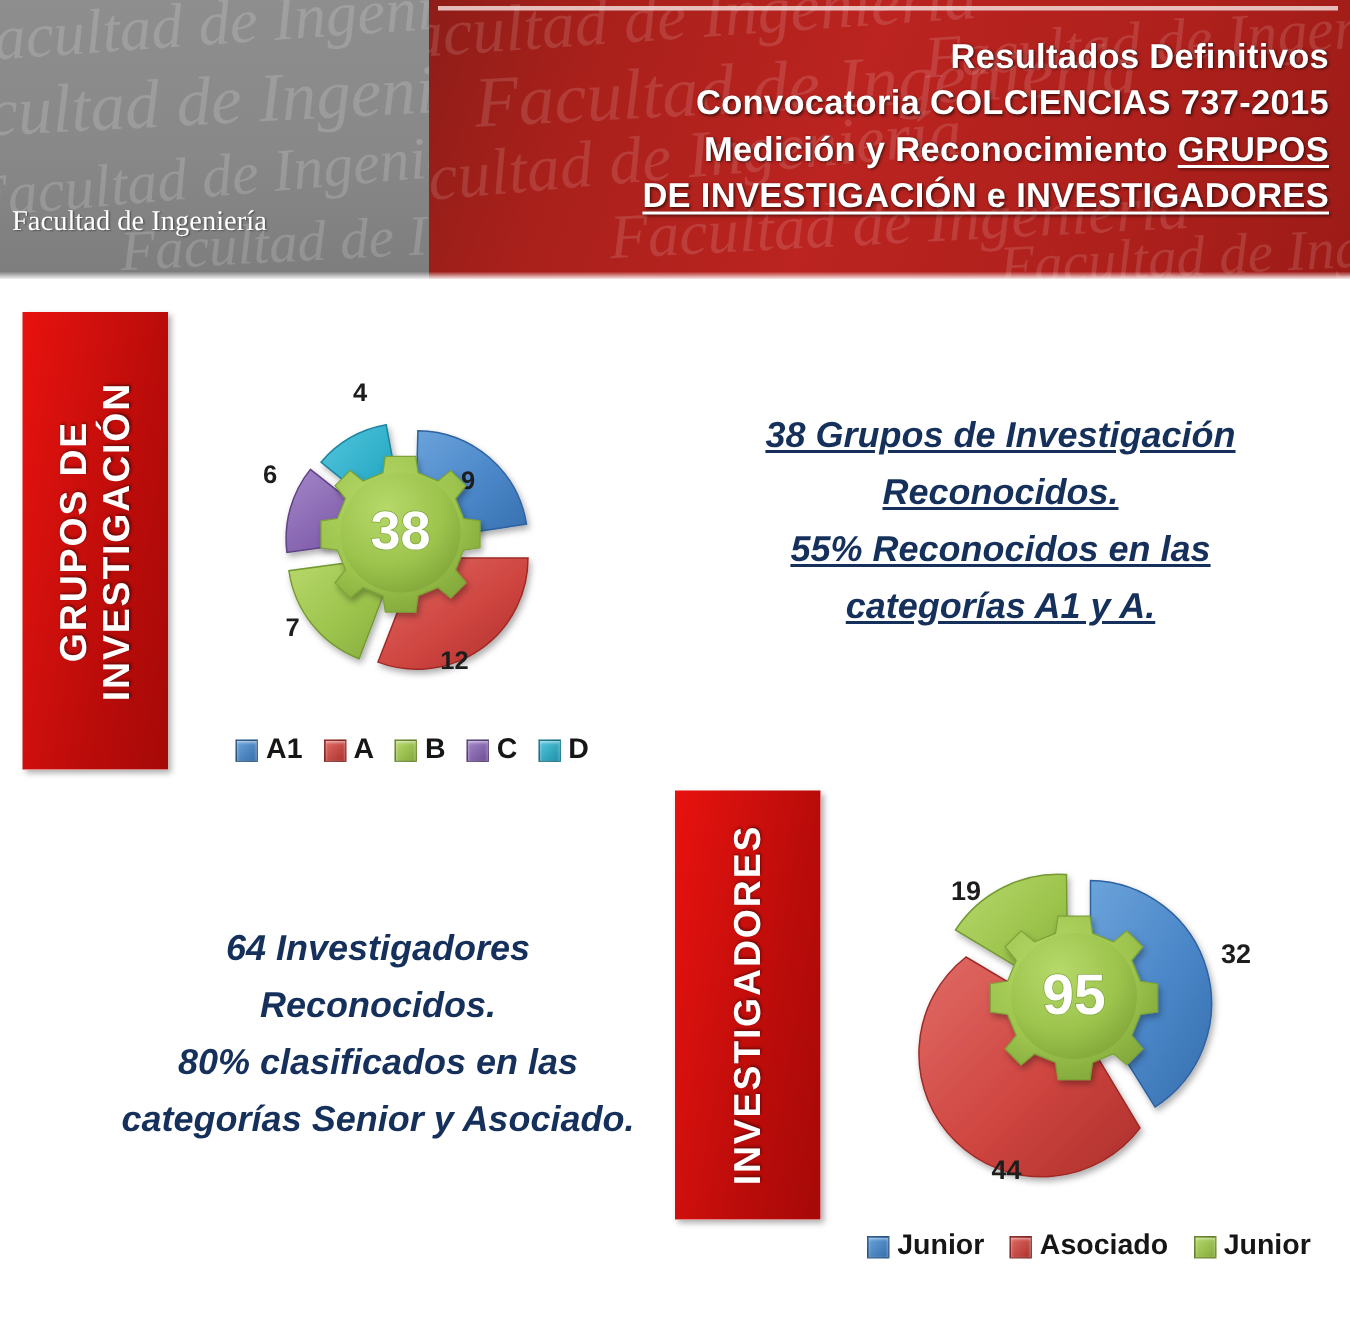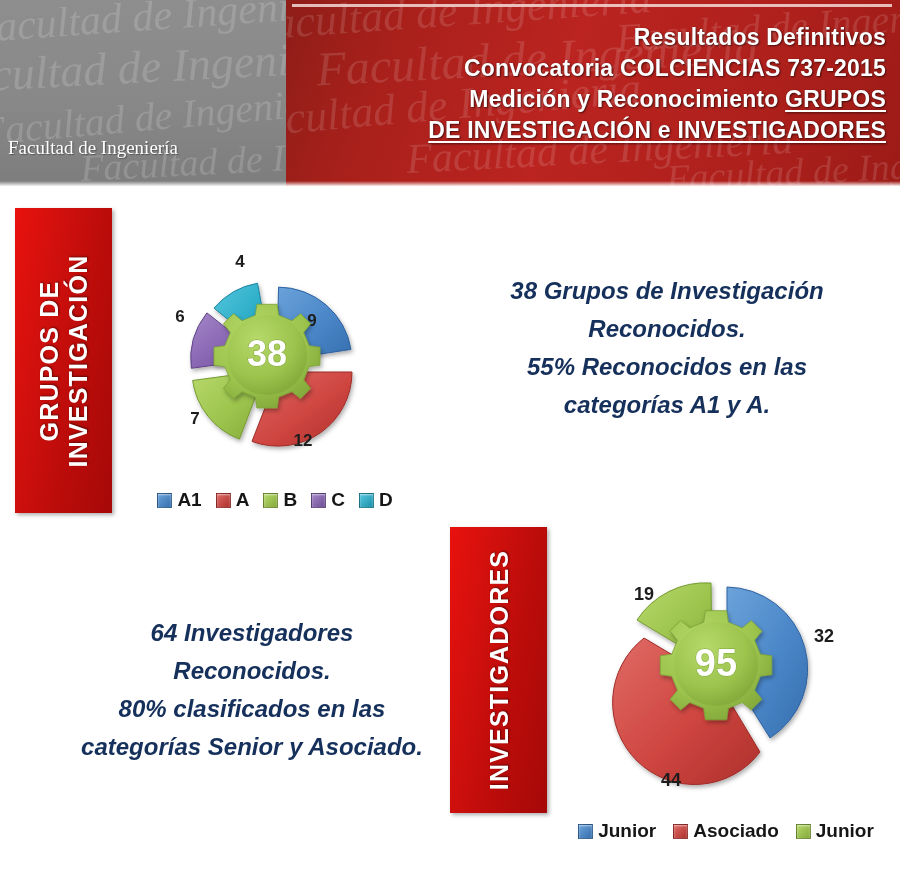--- a/index.html
+++ b/index.html
@@ -190,21 +190,21 @@
   .summary{
     position:absolute;
     color:#16305c;
     font-weight:bold;
     font-style:italic;
     text-align:center;
     font-family:"Liberation Sans", sans-serif;
     font-size:24px;
     line-height:38px;
   }
-  #summary-grupos{left:442px;top:272px;width:450px;}
+  #summary-grupos{left:442px;top:272px;width:450px;text-decoration:underline;}
   #summary-investigadores{left:42px;top:614px;width:420px;}
 </style>
 </head>
 <body>
 
 <div class="page">
 
   <div class="header">
 
     <div class="header-gray">

